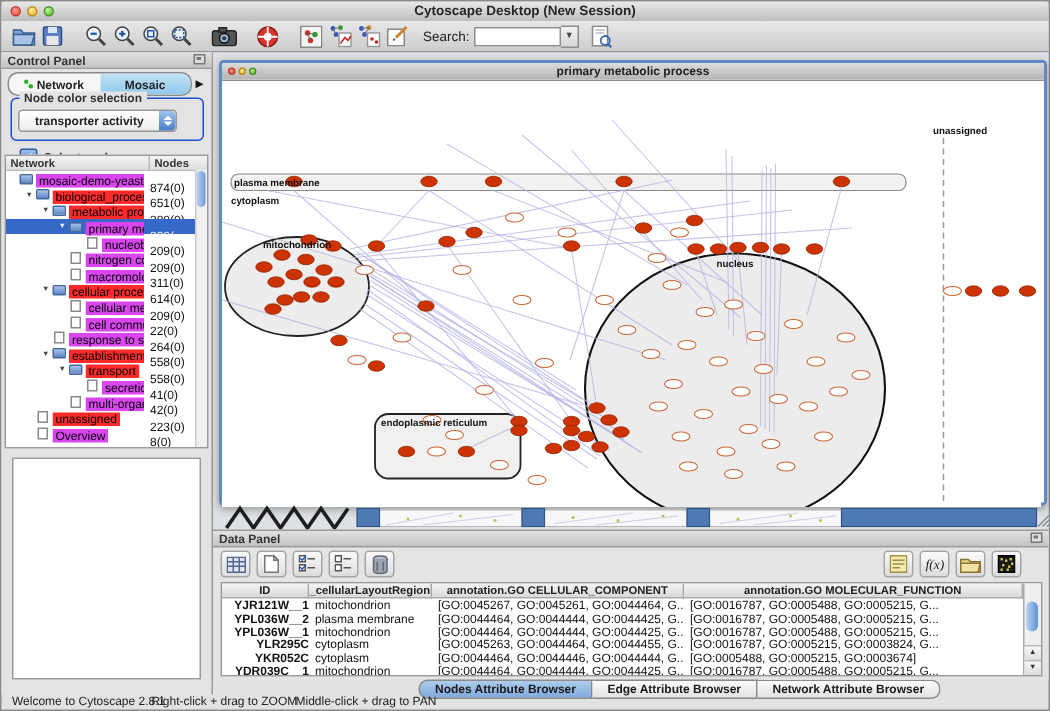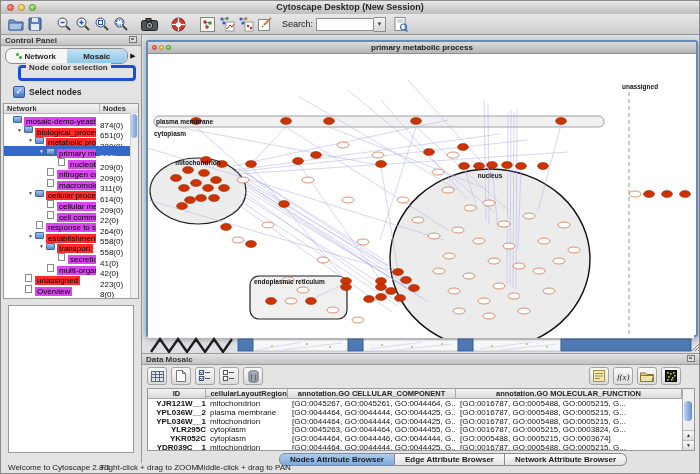--- a/index.html
+++ b/index.html
@@ -31,21 +31,21 @@
   .float-ico{position:absolute;right:4px;top:1px;width:8px;height:7px;border:1px solid #777;background:#ddd;box-sizing:border-box;}
   .float-ico:before{content:"";position:absolute;left:1px;top:1px;width:3px;height:2px;background:#777;}
   #cp-tabs{display:flex;align-items:center;margin:3px 3px 2px 4px;height:14px;}
   .cp-tabbar{display:flex;flex:1;height:14px;border:1px solid #8a8a8a;border-radius:7px;overflow:hidden;background:#f6f6f6;}
   .cp-tab{flex:1;display:flex;align-items:center;justify-content:center;font-size:8px;font-weight:bold;color:#222;gap:2px;}
   .cp-tab.sel{background:linear-gradient(#c2e2f4,#8fc8ea);}
   .net-mini{width:6px;height:6px;position:relative;}
   .net-mini:before{content:"";position:absolute;left:0;top:0;width:3px;height:3px;background:#2fae2f;border-radius:50%;}
   .net-mini:after{content:"";position:absolute;right:0;bottom:0;width:3px;height:3px;background:#2fae2f;border-radius:50%;}
   #tab-overflow{width:10px;text-align:center;font-size:7px;color:#111;}
-  #ncs-box{margin:2px 5px 0 17px;border:3px solid #1d4ed8;border-radius:4px;padding:5px 17px 5px 4px;position:relative;}
+  #ncs-box{margin:2px 5px 0 6px;border:1px solid #1d4ed8;border-radius:4px;padding:5px 17px 5px 4px;position:relative;}
   #ncs-legend{position:absolute;top:-5px;left:5px;background:#e3e3e3;padding:0 3px;font-size:8px;font-weight:bold;color:#333;}
   #ncs-combo{height:13px;border:1px solid #979797;border-radius:3px;background:linear-gradient(#fff,#ececec);display:flex;align-items:center;position:relative;margin-top:2px;}
   #ncs-combo .val{flex:1;text-align:center;font-size:8px;font-weight:bold;color:#222;}
   .combo-cap{width:11px;height:13px;border-radius:0 3px 3px 0;background:linear-gradient(#9ec2ee,#4a7cc8);display:flex;flex-direction:column;align-items:center;justify-content:center;gap:1px;}
   .combo-cap i{display:block;width:0;height:0;border-left:3px solid transparent;border-right:3px solid transparent;}
   .combo-cap .up{border-bottom:3px solid #fff;}
   .combo-cap .dn{border-top:3px solid #fff;}
   #select-nodes{display:flex;align-items:center;gap:4px;margin:5px 0 3px 12px;}
   #sn-check{width:10px;height:10px;border-radius:2px;background:linear-gradient(#9cc0ee,#4576c6);border:1px solid #33589c;color:#fff;font-size:8px;line-height:9px;text-align:center;font-weight:bold;}
   #select-nodes span.lbl{font-size:8.5px;font-weight:bold;color:#222;}
@@ -254,20 +254,27 @@
           <span>Network</span>
         </div>
         <div class="cp-tab sel">
           <span>Mosaic</span>
         </div>
       </div>
       <div id="tab-overflow">▶</div>
     </div>
     <div id="ncs-box">
       <span id="ncs-legend">Node color selection</span>
+      <div id="ncs-combo">
+        <span class="val">transporter activity</span>
+        <span class="combo-cap">
+            <i class="up"></i>
+            <i class="dn"></i>
+          </span>
+      </div>
     </div>
     <div id="select-nodes">
       <div id="sn-check">✓</div>
       <span class="lbl">Select nodes</span>
     </div>
     <div id="tree-box">
       <div id="tree-head">
         <span class="hc c1">Network</span>
         <span class="hc c2">Nodes</span>
       </div>
@@ -598,21 +605,21 @@
         <g stroke="#8a8a8a" stroke-width="1">
             <line x1="550" y1="14" x2="558" y2="6"></line>
             <line x1="553" y1="14" x2="558" y2="9"></line>
             <line x1="556" y1="14" x2="558" y2="12"></line>
           </g>
       </svg>
     </div>
 
     <div id="data-panel">
       <div class="panel-head">
-        <span class="ph-title">Data Mosaic</span>
+        <span class="ph-title">Data Panel</span>
         <span class="float-ico"></span>
       </div>
       <div id="dp-toolbar">
         <div class="dp-btn">
           <svg width="13" height="11" viewBox="0 0 13 11">
               <rect x="0.5" y="0.5" width="12" height="10" fill="#dfe6f0" stroke="#55678a"></rect>
               <line x1="0.5" y1="3.5" x2="12.5" y2="3.5" stroke="#55678a"></line>
               <line x1="0.5" y1="6.5" x2="12.5" y2="6.5" stroke="#55678a"></line>
               <line x1="4.5" y1="0.5" x2="4.5" y2="10.5" stroke="#55678a"></line>
               <line x1="8.5" y1="0.5" x2="8.5" y2="10.5" stroke="#55678a"></line>

